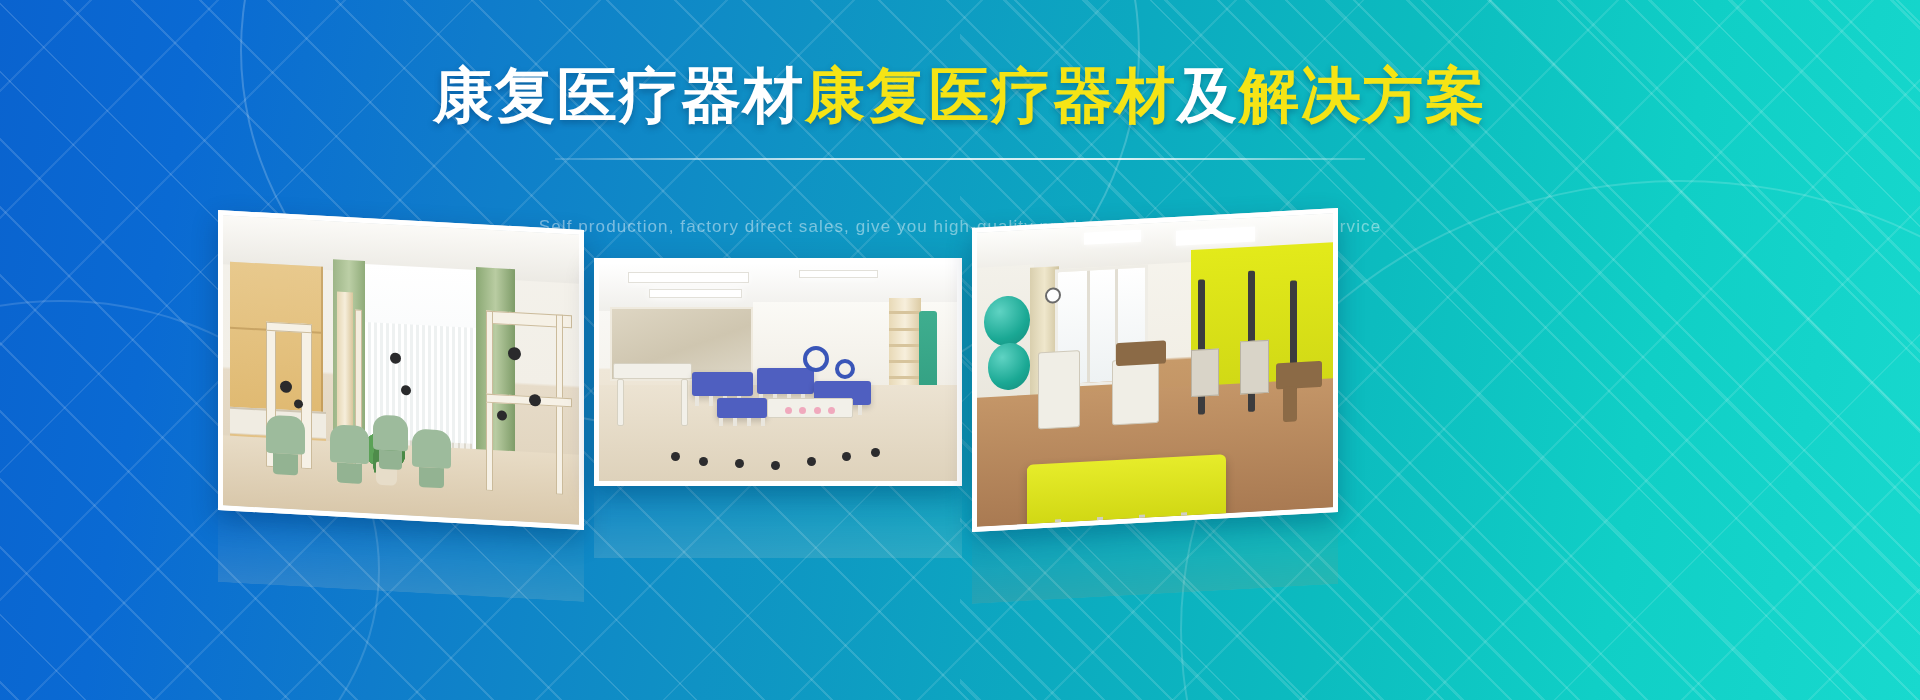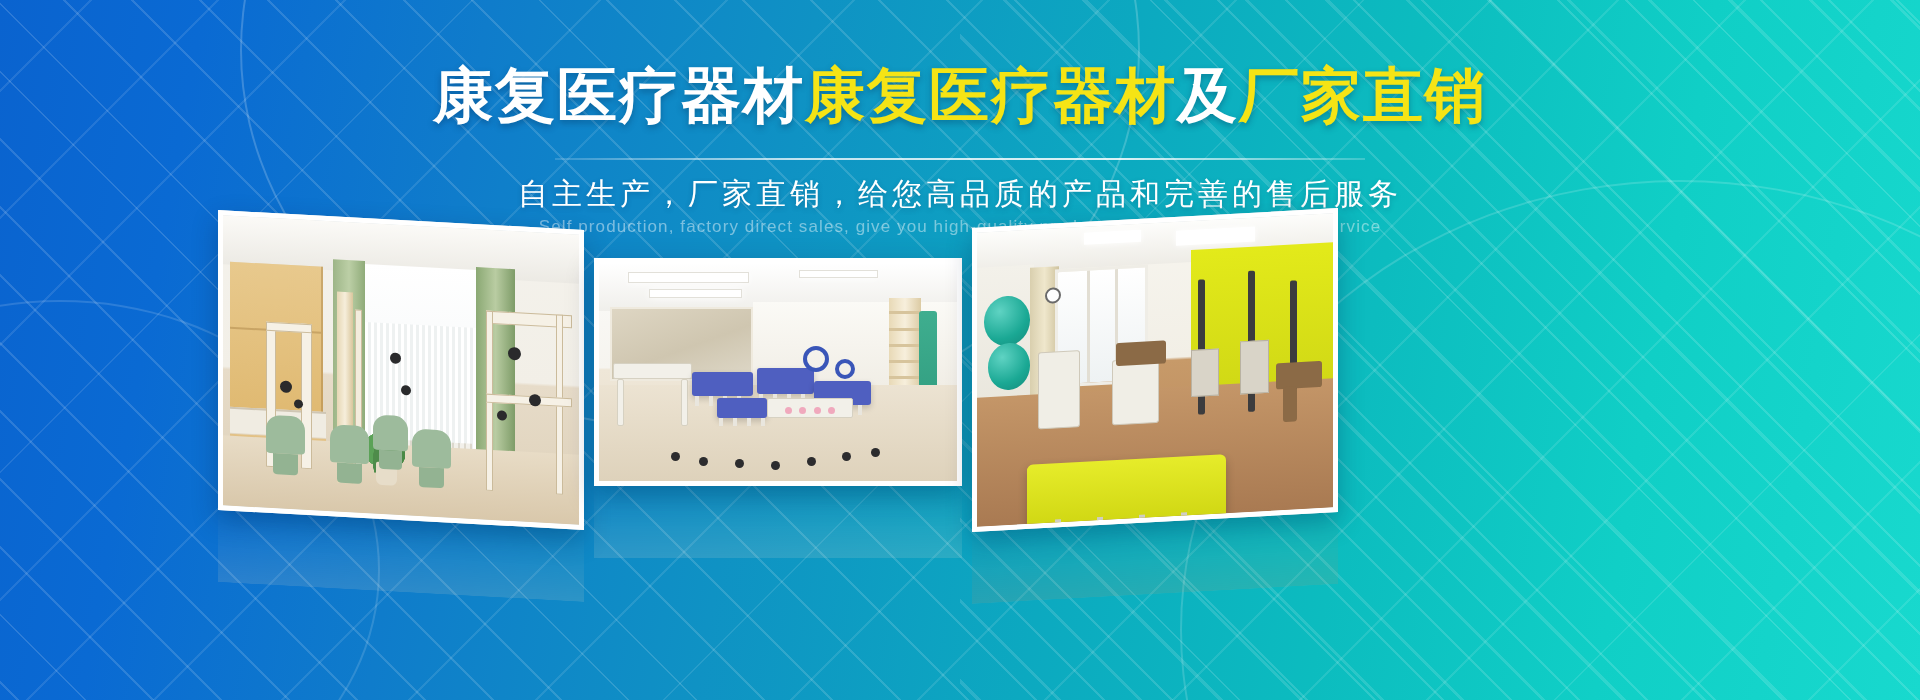--- a/index.html
+++ b/index.html
@@ -259,26 +259,25 @@
 <div class="banner">
 
   <div class="diag-a"></div>
   <div class="diag-b"></div>
   <div class="diag-c"></div>
   <div class="swoosh s1"></div>
   <div class="swoosh s2"></div>
   <div class="swoosh s3"></div>
 
   <div class="headline">
-    <span class="seg w">康复医疗器材</span><span class="seg y">康复医疗器材</span><span class="seg w">及</span><span class="seg y">厂家直销</span>
+    <span class="seg w">康复医疗器材</span><span class="seg y">康复医疗器材</span><span class="seg w">及</span><span class="seg y">解决方案</span>
   </div>
 
   <div class="divider"></div>
 
-  <div class="subtitle-cn">自主生产，厂家直销，给您高品质的产品和完善的售后服务</div>
   <div class="subtitle-en">Self production, factory direct sales, give you high-quality products and perfect after-sales service</div>
 
   <div class="panels">
 
     <div class="panel panel-left">
       <div class="scene">
         <div class="s1bg"></div>
         <div class="s1-ceiling"></div>
         <div class="s1-cabinet"></div>
         <div class="s1-counter"></div>

